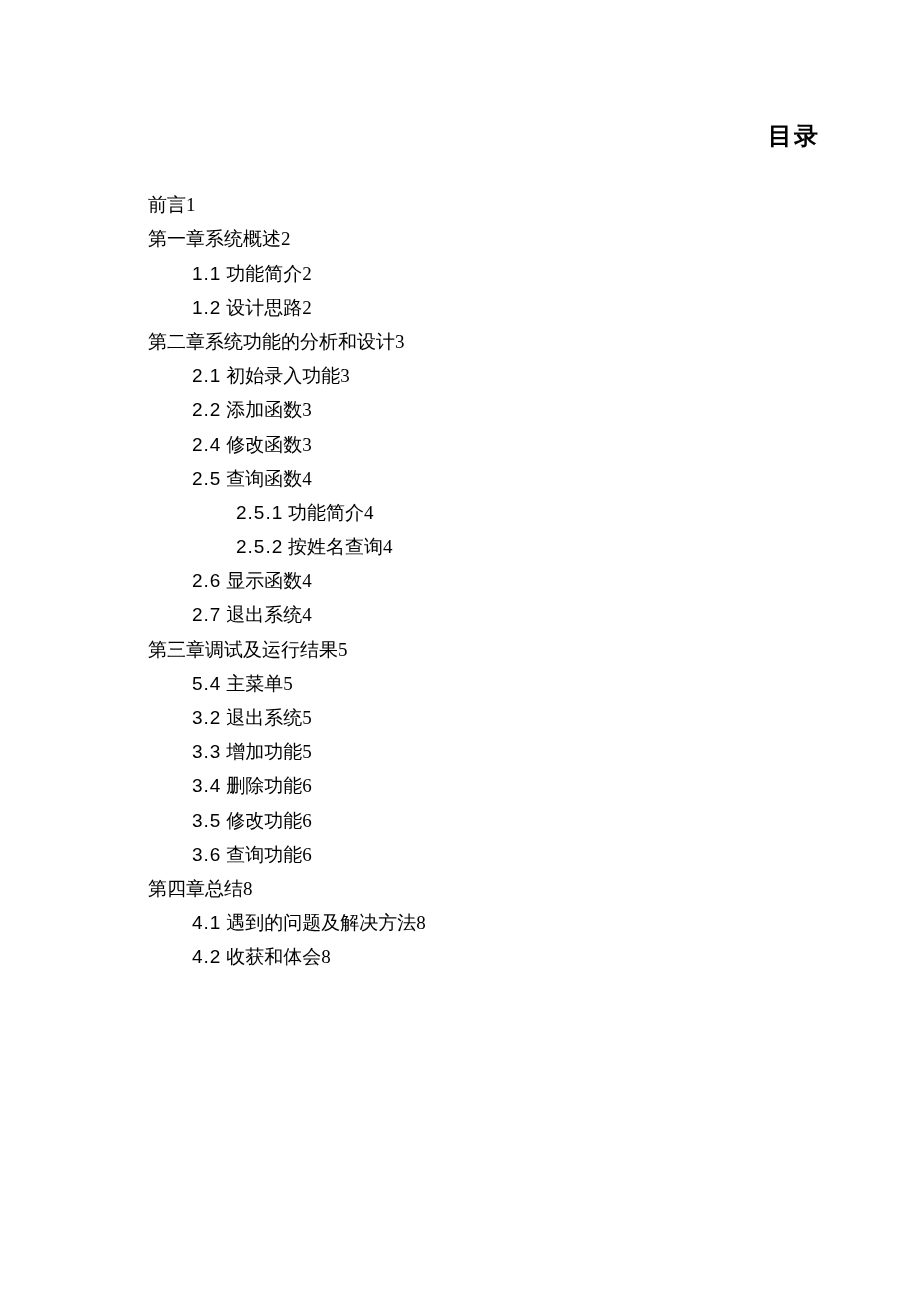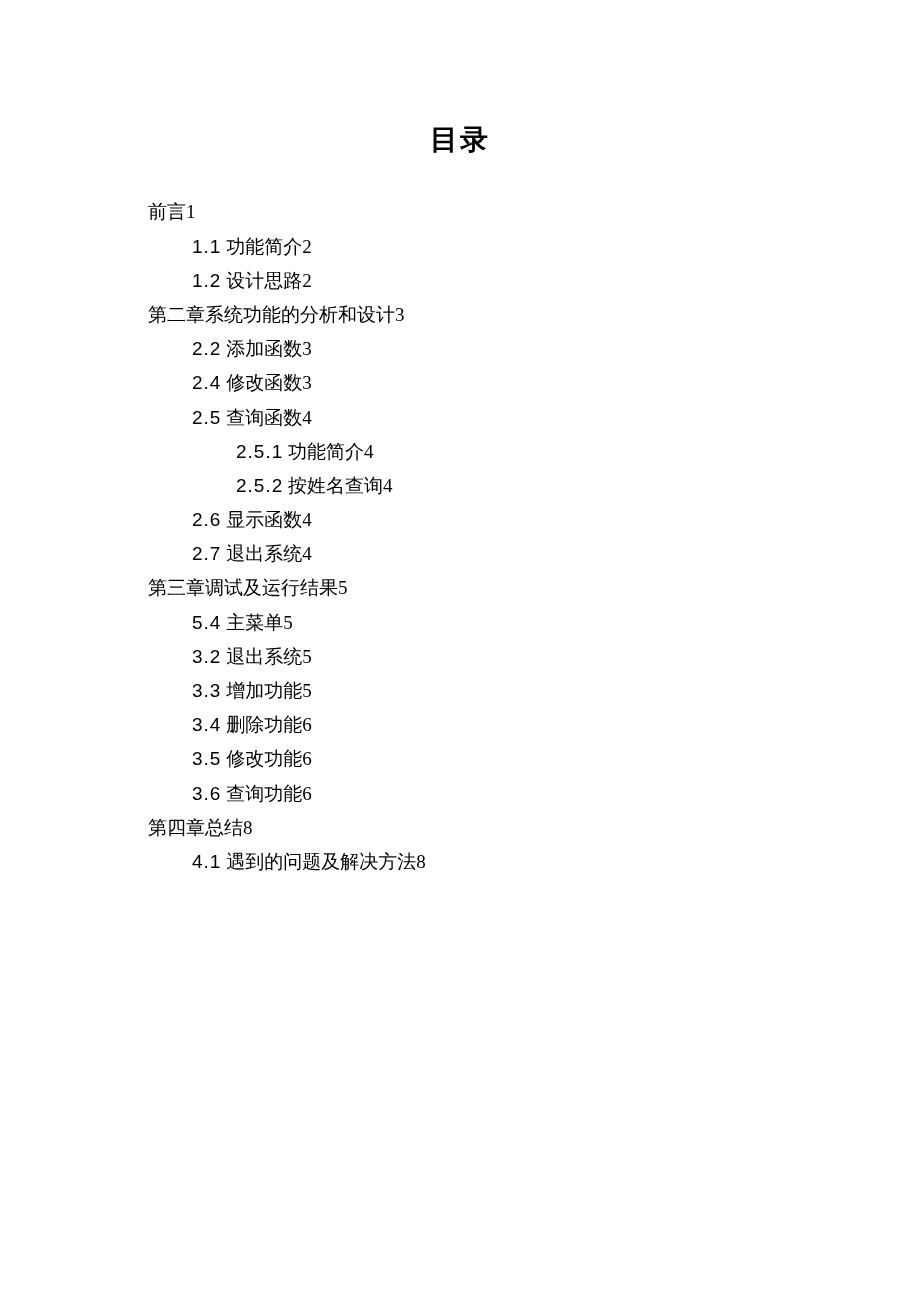--- a/index.html
+++ b/index.html
@@ -11,22 +11,22 @@
       font-family: "SimSun", "宋体", serif;
       background: #ffffff;
       color: #000000;
       width: 920px;
       height: 1302px;
       padding: 115px 100px 0 100px;
       font-size: 19px;
       line-height: 1.8;
     }
     .title {
-      text-align: center;
-      font-size: 28px;
+      text-align: right;
+      font-size: 24px;
       font-weight: bold;
       margin-bottom: 30px;
       letter-spacing: 2px;
     }
     .toc-line {
       margin-bottom: 0;
       margin-left: 48px;
     }
     .level-0 {
       padding-left: 0;
@@ -42,32 +42,35 @@
       letter-spacing: 1px;
     }
   </style>
 </head>
 <body>
 
 <div class="title">目录</div>
 
 <div id="toc-container">
     <div class="toc-line level-0"><span>前言</span><span>1</span></div>
+    <div class="toc-line level-0"><span>第一章系统概述</span><span>2</span></div>
     <div class="toc-line level-1"><span class="num">1.1</span> <span>功能简介</span><span>2</span></div>
     <div class="toc-line level-1"><span class="num">1.2</span> <span>设计思路</span><span>2</span></div>
     <div class="toc-line level-0"><span>第二章系统功能的分析和设计</span><span>3</span></div>
+    <div class="toc-line level-1"><span class="num">2.1</span> <span>初始录入功能</span><span>3</span></div>
     <div class="toc-line level-1"><span class="num">2.2</span> <span>添加函数</span><span>3</span></div>
     <div class="toc-line level-1"><span class="num">2.4</span> <span>修改函数</span><span>3</span></div>
     <div class="toc-line level-1"><span class="num">2.5</span> <span>查询函数</span><span>4</span></div>
     <div class="toc-line level-2"><span class="num">2.5.1</span> <span>功能简介</span><span>4</span></div>
     <div class="toc-line level-2"><span class="num">2.5.2</span> <span>按姓名查询</span><span>4</span></div>
     <div class="toc-line level-1"><span class="num">2.6</span> <span>显示函数</span><span>4</span></div>
     <div class="toc-line level-1"><span class="num">2.7</span> <span>退出系统</span><span>4</span></div>
     <div class="toc-line level-0"><span>第三章调试及运行结果</span><span>5</span></div>
     <div class="toc-line level-1"><span class="num">5.4</span> <span>主菜单</span><span>5</span></div>
     <div class="toc-line level-1"><span class="num">3.2</span> <span>退出系统</span><span>5</span></div>
     <div class="toc-line level-1"><span class="num">3.3</span> <span>增加功能</span><span>5</span></div>
     <div class="toc-line level-1"><span class="num">3.4</span> <span>删除功能</span><span>6</span></div>
     <div class="toc-line level-1"><span class="num">3.5</span> <span>修改功能</span><span>6</span></div>
     <div class="toc-line level-1"><span class="num">3.6</span> <span>查询功能</span><span>6</span></div>
     <div class="toc-line level-0"><span>第四章总结</span><span>8</span></div>
     <div class="toc-line level-1"><span class="num">4.1</span> <span>遇到的问题及解决方法</span><span>8</span></div>
+    <div class="toc-line level-1"><span class="num">4.2</span> <span>收获和体会</span><span>8</span></div>
   </div>
 
 </body></html>

